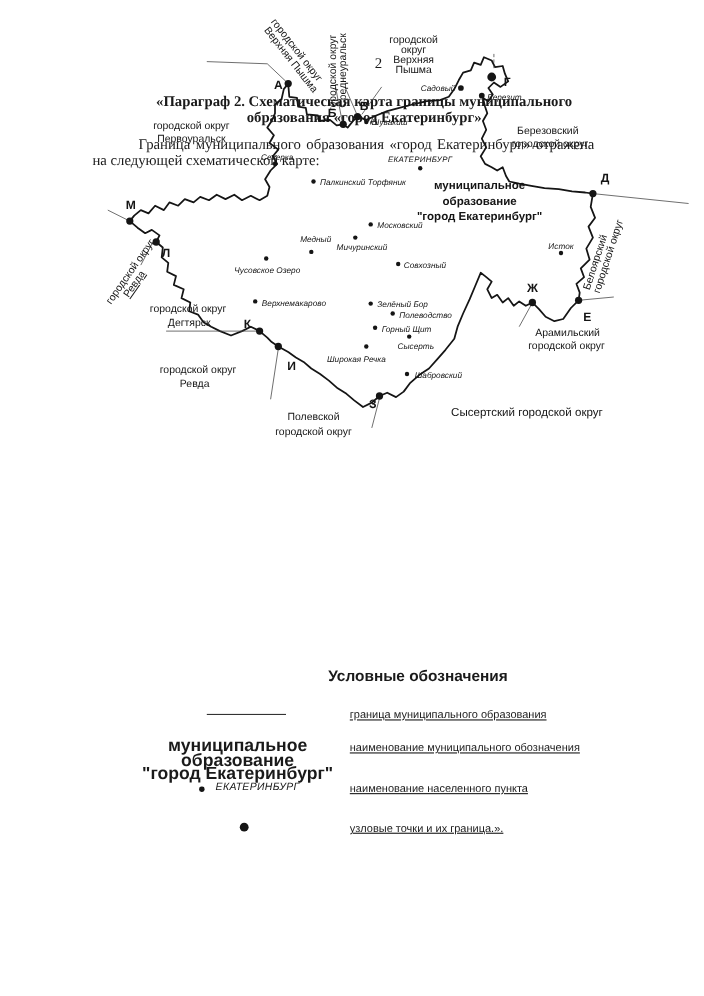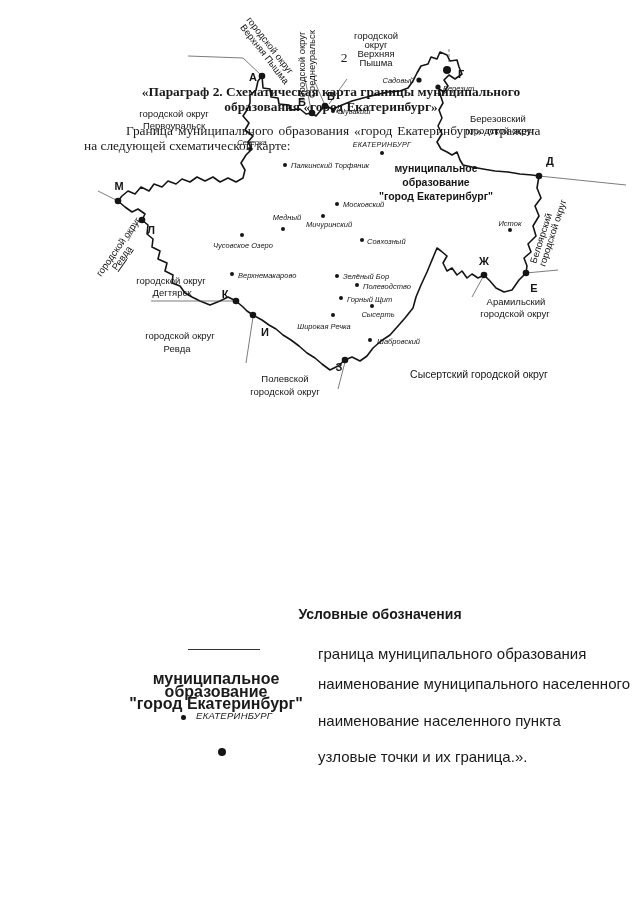--- a/index.html
+++ b/index.html
@@ -21,21 +21,21 @@
   .dst-lg{font-size:10.5px;}
   .stl{font-size:7.5px;font-style:italic;}
   .ekb{font-size:7.2px;font-style:italic;letter-spacing:.3px;}
   .node{font-size:11px;font-weight:bold;}
   .ctr{font-size:10.5px;font-weight:bold;}
   .dot{fill:#151515;}
   
   .lg{font-family:"Liberation Sans",sans-serif;color:#1a1a1a;}
   .lg-title{top:606px;left:240px;width:280px;text-align:center;font-size:14px;font-weight:bold;}
   .lg-line{top:649px;left:188px;width:72px;border-top:1.6px solid #333;}
-  .lg-lab{left:318px;font-size:15px;white-space:nowrap;}
+  .lg-lab{left:318px;font-size:10px;white-space:nowrap;text-decoration:underline;}
   .lg-sym-bold{top:673px;left:116px;width:200px;text-align:center;font-weight:bold;
                font-size:16px;line-height:12.5px;}
   .lg-dot-sm{top:715px;left:181px;width:4.5px;height:4.5px;border-radius:50%;background:#151515;}
   .lg-ekb{top:710px;left:196px;font-size:9.5px;font-style:italic;letter-spacing:.3px;}
   .lg-dot-lg{top:748px;left:218px;width:8px;height:8px;border-radius:50%;background:#151515;}
 </style>
 </head>
 <body>
 
 <div class="page">
@@ -210,21 +210,21 @@
 
   <div class="abs lg lg-title">Условные обозначения</div>
 
   <div class="abs lg-line"></div>
   <div class="abs lg lg-lab" style="top:645px;">граница муниципального образования</div>
 
   <div class="abs lg lg-sym-bold">
     <div>муниципальное образование</div>
     <div>"город Екатеринбург"</div>
   </div>
-  <div class="abs lg lg-lab" style="top:675px;">наименование муниципального населенного</div>
+  <div class="abs lg lg-lab" style="top:675px;">наименование муниципального обозначения</div>
 
   <div class="abs lg-dot-sm"></div>
   <div class="abs lg lg-ekb">ЕКАТЕРИНБУРГ</div>
   <div class="abs lg lg-lab" style="top:712px;">наименование населенного пункта</div>
 
   <div class="abs lg-dot-lg"></div>
   <div class="abs lg lg-lab" style="top:748px;">узловые точки и их граница.».</div>
 
 </div>
 

